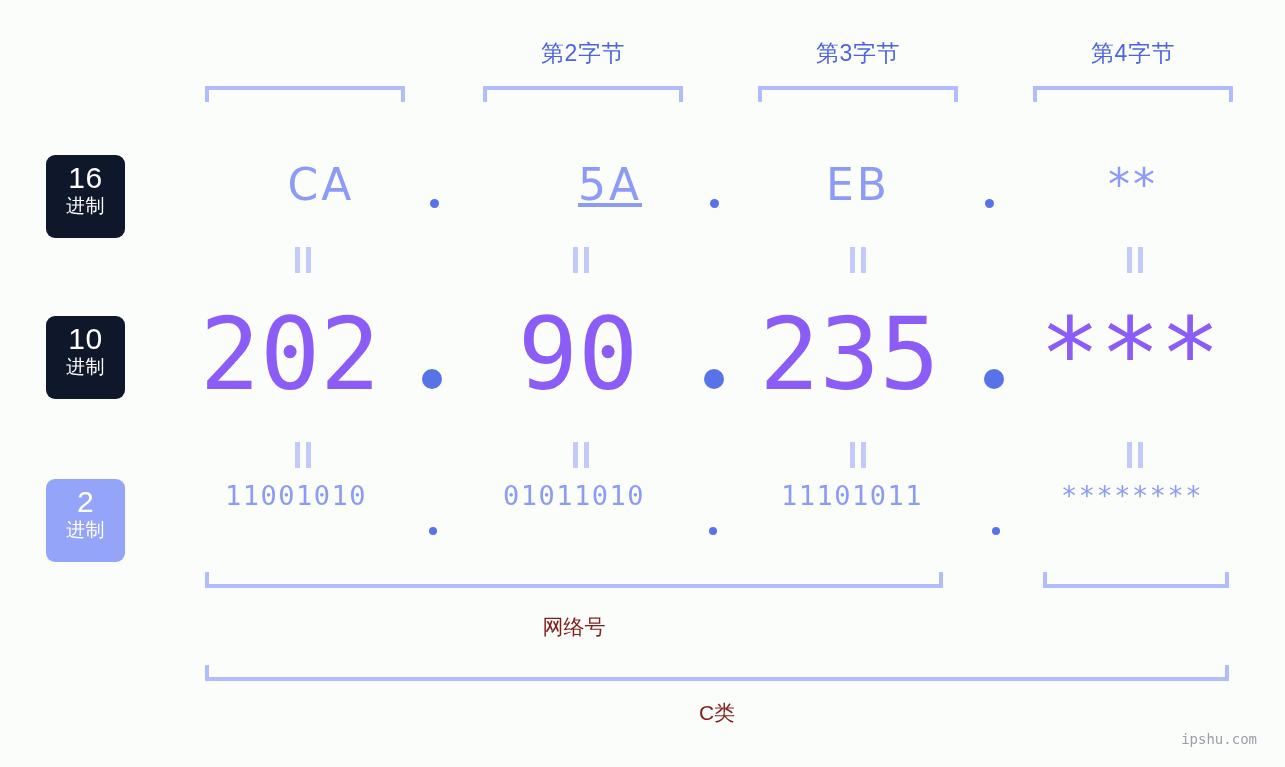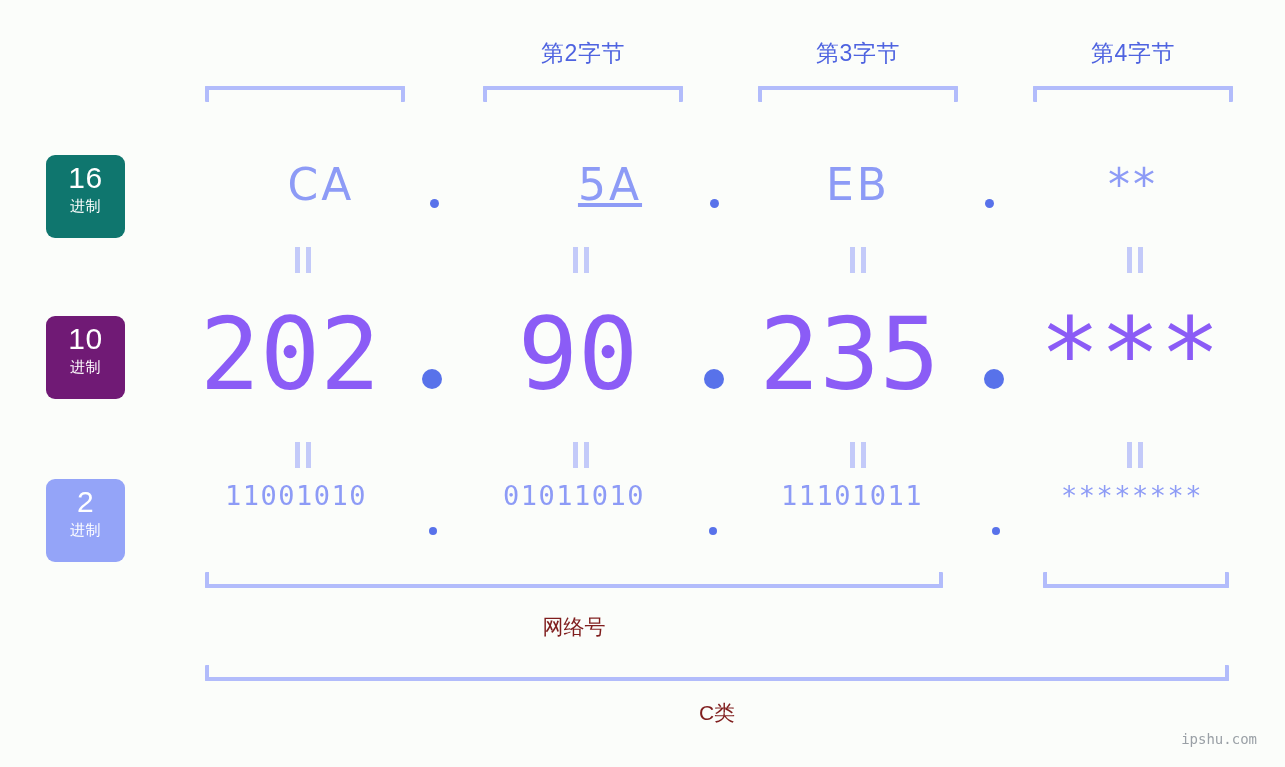--- a/index.html
+++ b/index.html
@@ -54,26 +54,26 @@
   }
   .badge .num {
     display: block;
     font-size: 30px;
     line-height: 33px;
     font-weight: 400;
     letter-spacing: 0.5px;
   }
   .badge .cn {
     display: block;
-    font-size: 15px;
+    font-size: 19px;
     line-height: 24px;
     letter-spacing: 0.5px;
   }
-  .badge-hex { top: 155px;  height: 83px; background: #0f766e; }
-  .badge-dec { top: 316px;  height: 83px; background: #701a75; }
+  .badge-hex { top: 155px;  height: 83px; background: #0f172a; }
+  .badge-dec { top: 316px;  height: 83px; background: #0f172a; }
   .badge-bin { top: 479px;  height: 83px; background: #94a4f8; }
 
   
   .row { position: absolute; left: 0; right: 0; }
 
   .cell {
     position: absolute;
     text-align: center;
     white-space: nowrap;
   }

